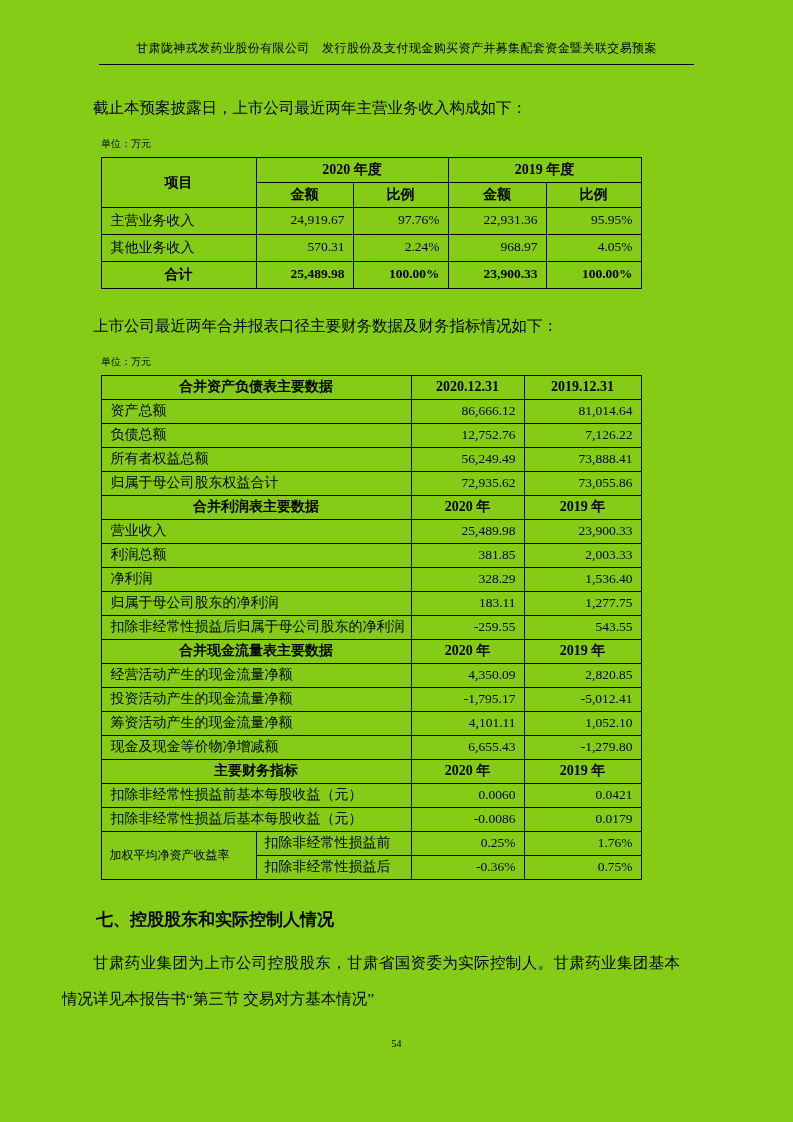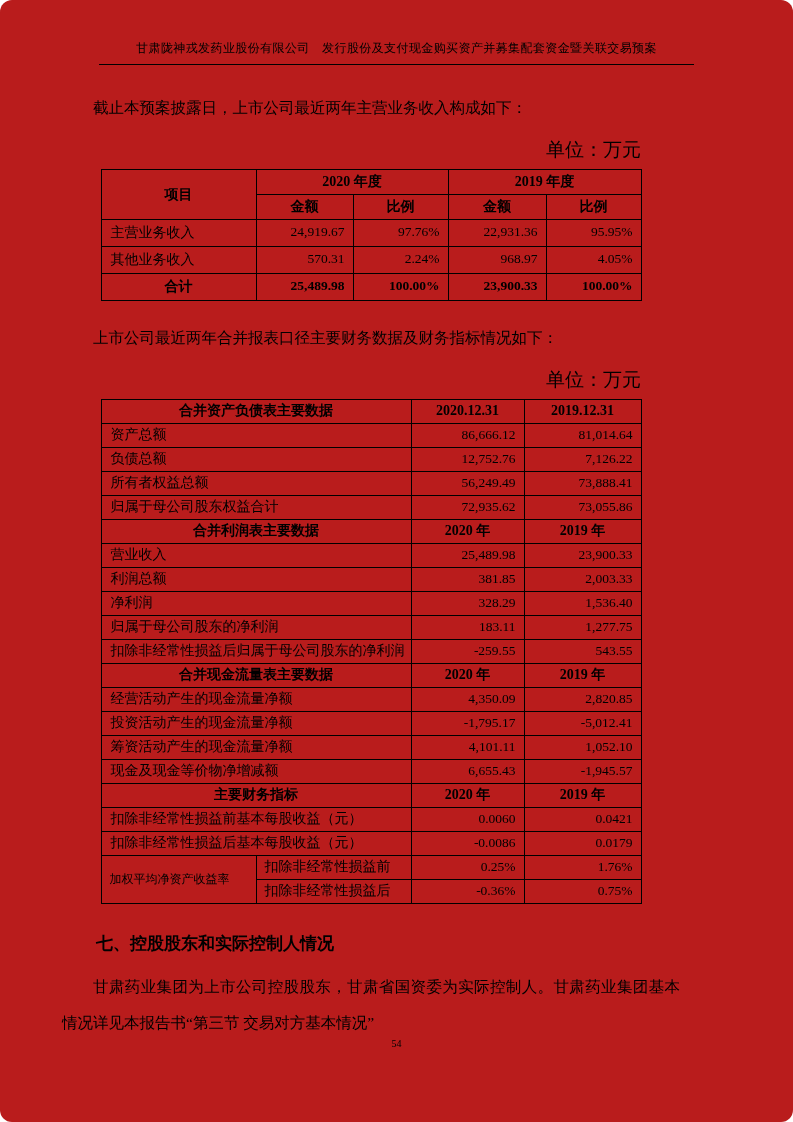--- a/index.html
+++ b/index.html
@@ -1,30 +1,30 @@
 <!DOCTYPE html>
 <html><head>
 <meta charset="utf-8">
 <style>
   html,body{margin:0;padding:0;background:#ffffff;}
   .page{
-    position:relative;width:793px;height:1122px;background:#b91c1c;
+    position:relative;width:793px;height:1122px;background:#84cc16;
     font-family:"Liberation Serif","DejaVu Serif",serif;color:#000;
-    overflow:hidden;margin:0 auto;border-radius:12px;
+    overflow:hidden;margin:0 auto;
   }
   .doc-header{
     margin:40px 99px 0;padding-bottom:7px;border-bottom:1px solid #000;
     text-align:center;font-size:12px;letter-spacing:.4px;
   }
   .content{margin:0 113px 0 62px;}
   .para{font-size:15.5px;line-height:1.7;text-indent:2em;text-align:justify;}
   .p-intro{margin-top:30px;}
   .p-sec{margin-top:24px;}
   .p-last{margin-top:14px;line-height:2.35;}
-  .unit{width:540px;margin:13px auto 0;text-align:right;font-size:19px;}
+  .unit{width:540px;margin:13px auto 0;text-align:left;font-size:10px;}
   .heading{font-size:17px;font-weight:bold;margin-top:28px;padding-left:2em;}
   table{border-collapse:collapse;width:540px;margin:6px auto 0;table-layout:fixed;border:1.5px solid #000;font-family:Liberation Serif, serif;}
   td{border:1px solid #000;font-size:14px;line-height:1.25;padding:2px 6px;vertical-align:middle;word-break:break-all;}
   .t1 td{height:20px;}
   .t1 tr.data-row td{height:22px;}
   .t2 td{height:19px;}
   .center{text-align:center;}
   .bold{font-weight:bold;}
   .lbl{text-align:left;padding-left:9px;}
   .num{text-align:right;font-size:13.5px;padding-right:8px;}
@@ -178,21 +178,21 @@
           <td class="num">-5,012.41</td>
         </tr>
         <tr>
           <td colspan="2" class="lbl">筹资活动产生的现金流量净额</td>
           <td class="num">4,101.11</td>
           <td class="num">1,052.10</td>
         </tr>
         <tr>
           <td colspan="2" class="lbl">现金及现金等价物净增减额</td>
           <td class="num">6,655.43</td>
-          <td class="num">-1,945.57</td>
+          <td class="num">-1,279.80</td>
         </tr>
 
         <tr>
           <td colspan="2" class="center bold">主要财务指标</td>
           <td class="center bold">2020 年</td>
           <td class="center bold">2019 年</td>
         </tr>
         <tr>
           <td colspan="2" class="lbl">扣除非经常性损益前基本每股收益（元）</td>
           <td class="num">0.0060</td>

